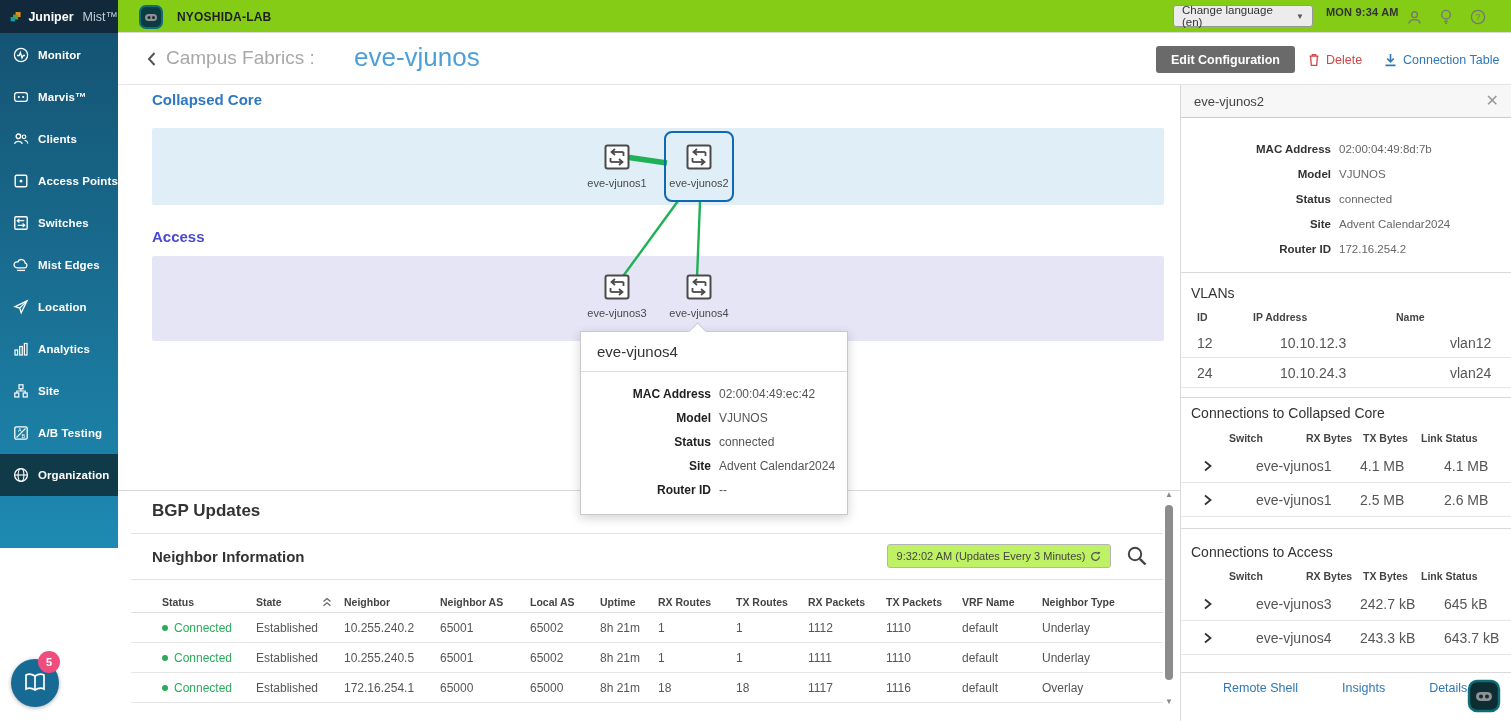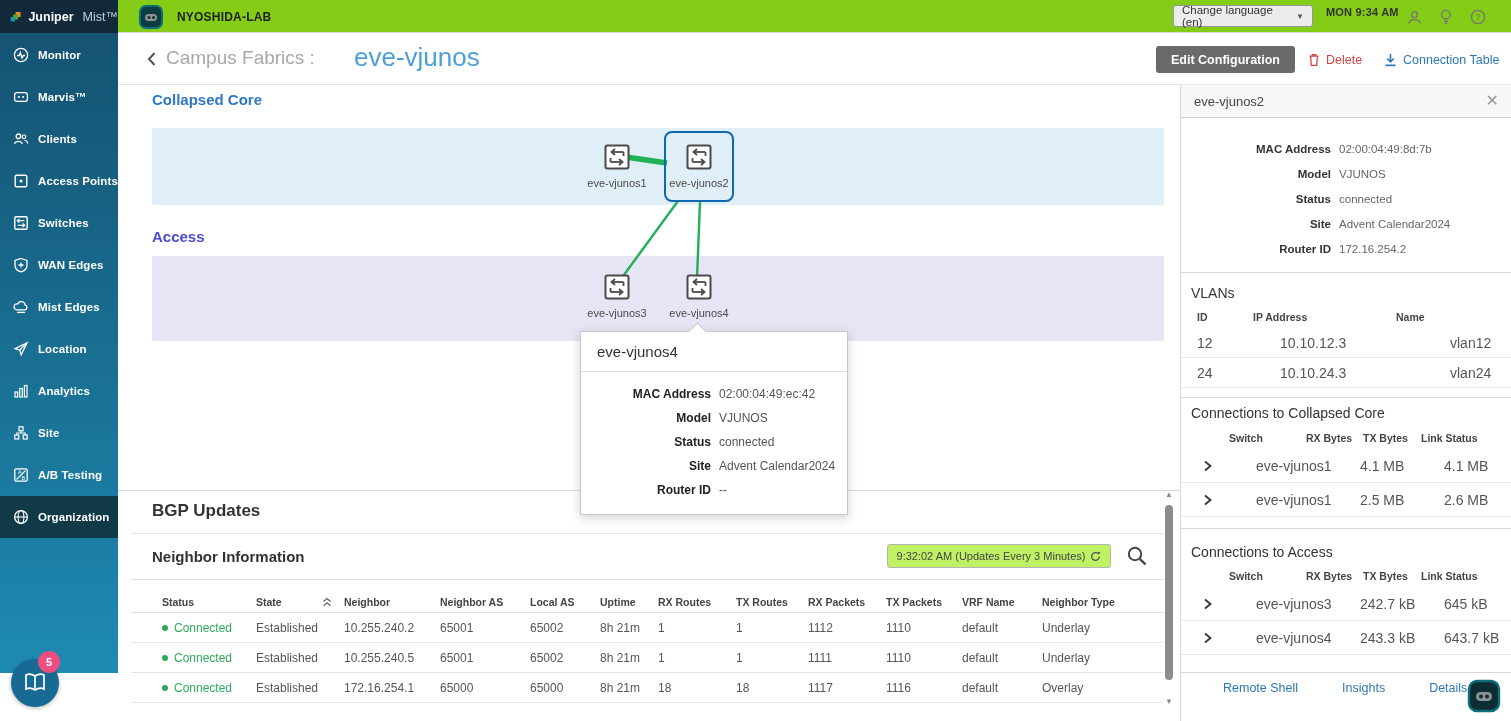--- a/index.html
+++ b/index.html
@@ -8,21 +8,21 @@
 
   :root{
     --sb-top:#14506f; --sb-bot:#1e8ab2; --sb-sel:#113a49; --logo-bg:#11293a;
     --title-blue:#4d9fd9; --link-blue:#2e78b8; --green:#1fb155; --status-green:#2cab5c;
     --sel-border:#1068b0; --core-bg:#dfeef7; --access-bg:#e6e5f6;
     --core-lbl:#2e77c2; --access-lbl:#4a4ad0; --red:#d14545; --pink:#ee4d7e;
     --dark-btn:#6a6a6a;
   }
 
   
-  #sidebar { position:absolute; left:0; top:0; width:118px; height:673px;
+  #sidebar { position:absolute; left:0; top:0; width:118px; height:548px;
     background:linear-gradient(180deg,var(--sb-top) 0%,var(--sb-bot) 100%); z-index:5;}
   #logo { height:33px; background:var(--logo-bg); display:flex; align-items:center; padding-left:10px; gap:6px; cursor:pointer;}
   #logo .b { color:#fff; font-weight:700; font-size:12.5px; }
   #logo .l { color:#c3ced6; font-weight:400; font-size:12.5px; margin-left:3px;}
   #side-nav { position:absolute; top:34px; left:0; width:118px; }
   .side-item { height:42px; display:flex; align-items:center; padding-left:13px; gap:9px; cursor:pointer; }
   .side-item.selected { background:var(--sb-sel); }
   .side-item .lbl { color:#fff; font-size:11.5px; font-weight:600; letter-spacing:.1px; white-space:nowrap;}
   .side-item svg { flex:0 0 auto; }
   #help-fab { position:absolute; left:11px; top:659px; width:48px; height:48px; border-radius:50%;
@@ -164,27 +164,20 @@
         </div>
         <div class="side-item">
           <svg width="16" height="16" viewBox="0 0 16 16">
             <rect x="1.8" y="1.8" width="12.4" height="12.4" rx="1.2" fill="none" stroke="#fff" stroke-width="1.4"></rect>
             <polyline points="6.4,3.9 4.3,5.7 6.4,7.5" fill="none" stroke="#fff" stroke-width="1.2"></polyline>
             <line x1="4.5" y1="5.7" x2="11.3" y2="5.7" stroke="#fff" stroke-width="1.2"></line>
             <polyline points="9.6,8.5 11.7,10.3 9.6,12.1" fill="none" stroke="#fff" stroke-width="1.2"></polyline>
             <line x1="4.7" y1="10.3" x2="11.4" y2="10.3" stroke="#fff" stroke-width="1.2"></line>
           </svg>
           <span class="lbl">Switches</span>
-        </div>
-        <div class="side-item">
-          <svg width="16" height="16" viewBox="0 0 16 16">
-            <path d="M8 1.5 L14 3.5 V8 C14 11.7 11.3 14 8 14.8 C4.7 14 2 11.7 2 8 V3.5 Z" fill="none" stroke="#fff" stroke-width="1.3"></path>
-            <path d="M8 5.5 V10.5 M5.5 8 H10.5" stroke="#fff" stroke-width="1.3"></path>
-          </svg>
-          <span class="lbl">WAN Edges</span>
         </div>
         <div class="side-item">
           <svg width="16" height="16" viewBox="0 0 16 16">
             <path d="M4.2 10.8 a3 3 0 1 1 .6-5.9 a3.8 3.8 0 0 1 7.3 1 a2.5 2.5 0 0 1-.4 4.9 Z" fill="none" stroke="#fff" stroke-width="1.3"></path>
             <path d="M4 13.4 H12" stroke="#fff" stroke-width="1.3"></path>
           </svg>
           <span class="lbl">Mist Edges</span>
         </div>
         <div class="side-item">
           <svg width="16" height="16" viewBox="0 0 16 16">

